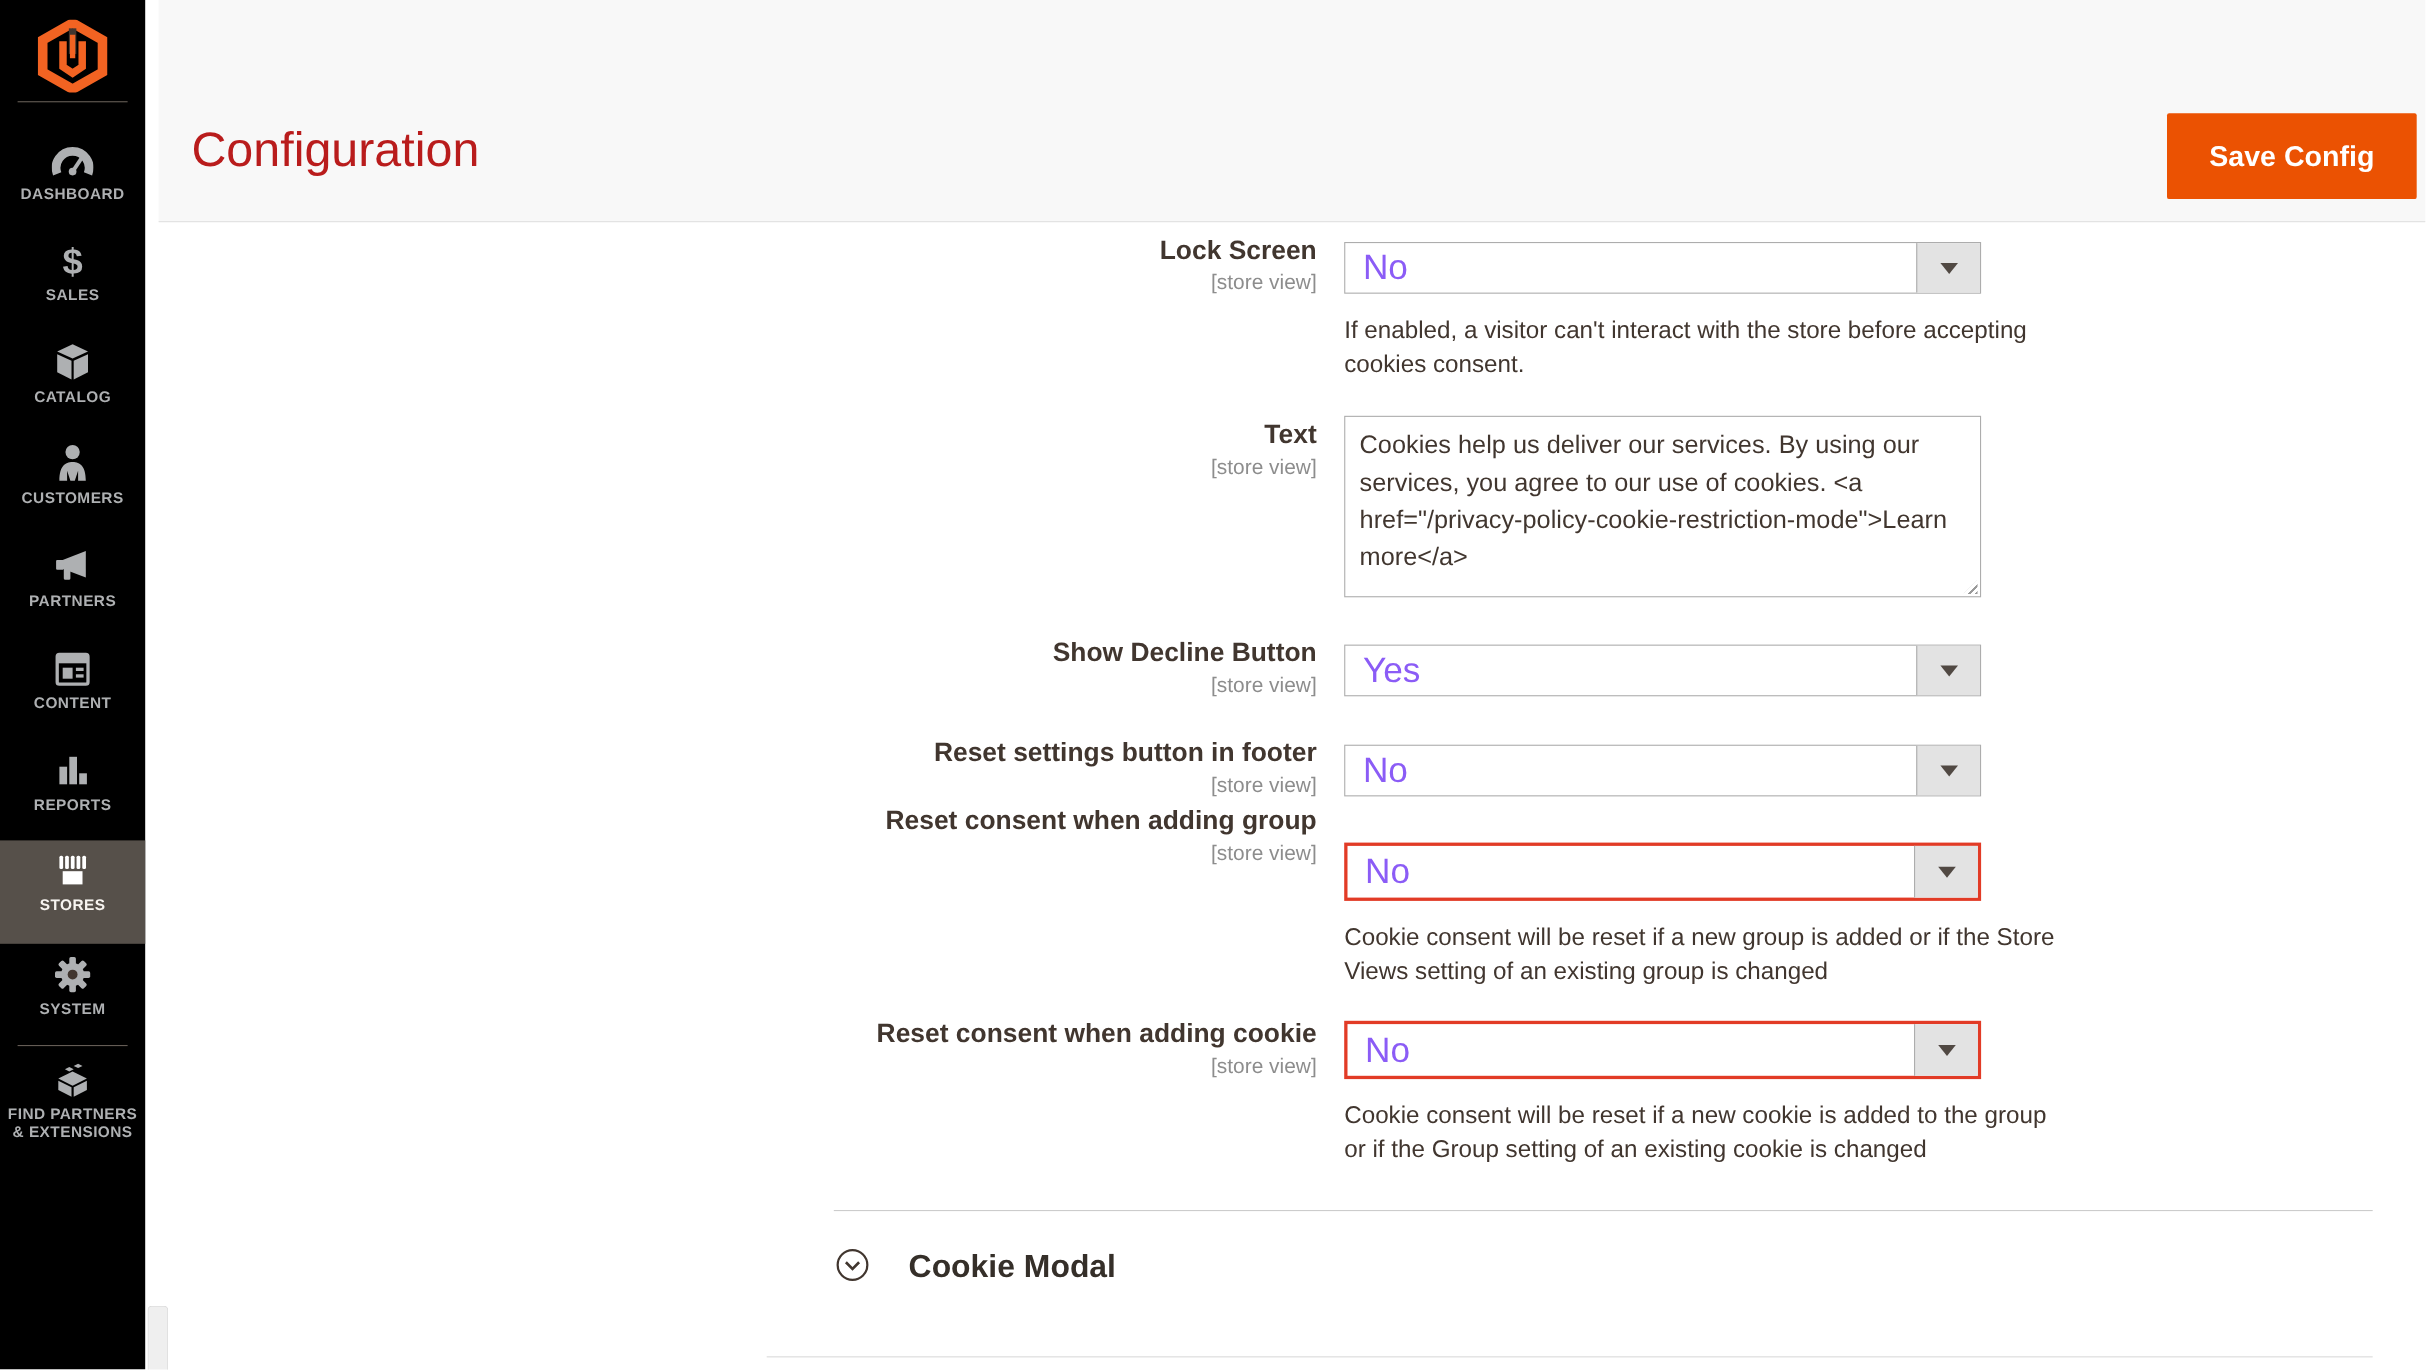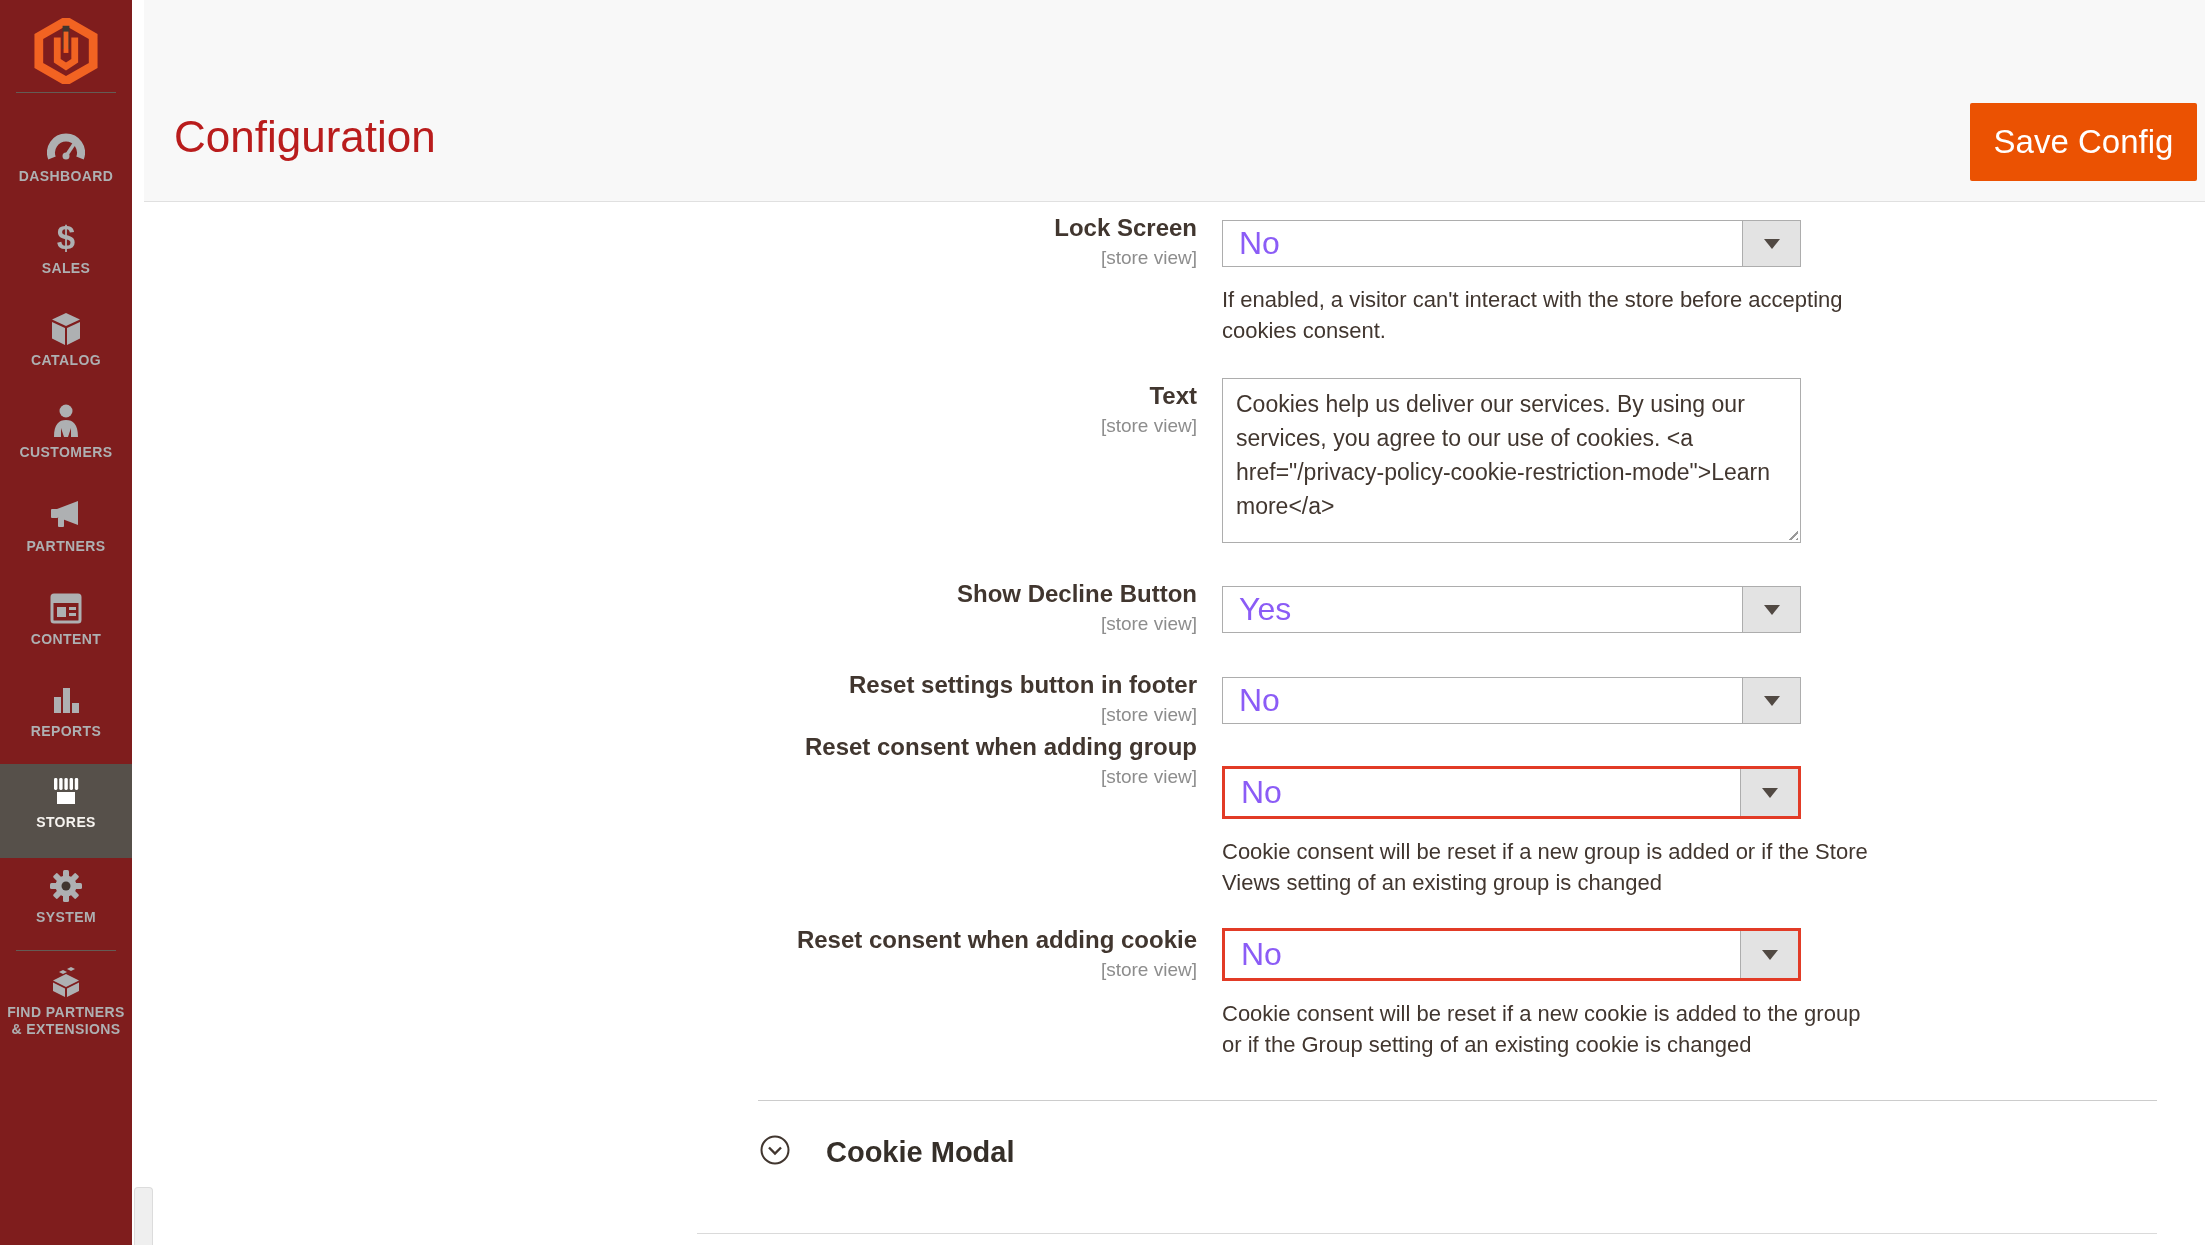--- a/index.html
+++ b/index.html
@@ -3,35 +3,35 @@
 <meta charset="utf-8">
 <style>
   html,body{margin:0;padding:0;}
   body{
     width:2205px;height:1245px;position:relative;overflow:hidden;
     background:#ffffff;
     font-family:"Liberation Sans","DejaVu Sans",sans-serif;
     -webkit-font-smoothing:antialiased;
   }
   
-  .sidebar{position:absolute;left:0;top:0;width:132px;height:1245px;background:#7f1d1d;z-index:3;}
+  .sidebar{position:absolute;left:0;top:0;width:132px;height:1245px;background:#000000;z-index:3;}
   .logo{position:absolute;left:0;top:18px;width:132px;text-align:center;cursor:pointer;}
   .side-rule{position:absolute;left:16px;width:100px;height:1px;background:#645c55;}
   .mnav{position:absolute;left:0;width:132px;text-align:center;cursor:pointer;color:#aeb0b2;}
   .mnav .ic{height:38px;display:flex;align-items:center;justify-content:center;}
   .mnav .lbl{margin-top:4px;font-size:14px;line-height:17px;letter-spacing:.4px;font-weight:600;color:#aeb0b2;padding:0 4px;}
   .active-bg{position:absolute;left:0;top:764px;width:132px;height:94px;background:#56504a;}
   .mnav.active .lbl{color:#f7f4f0;}
   .dollar{font-size:33px;font-weight:bold;color:#aeb0b2;line-height:33px;}
   
   .gutter{position:absolute;left:132px;top:0;width:12px;height:1245px;background:#fff;z-index:2;}
   .header{position:absolute;left:144px;right:0;top:0;height:201px;background:#f8f8f8;border-bottom:1px solid #e0e0e0;z-index:1;}
   .page-title{position:absolute;left:30px;top:112px;font-size:44px;color:#b91c1c;font-weight:400;}
   .save-btn{position:absolute;right:8px;top:103px;width:227px;height:78px;background:#eb5202;border:none;border-radius:2px;
-    color:#fff;font-size:33px;font-weight:normal;font-family:inherit;display:flex;align-items:center;justify-content:center;cursor:pointer;}
+    color:#fff;font-size:26px;font-weight:bold;font-family:inherit;display:flex;align-items:center;justify-content:center;cursor:pointer;}
   
   .f-label{position:absolute;left:600px;width:597px;text-align:right;color:#41362f;}
   .f-label .main{font-size:24px;font-weight:bold;line-height:28px;}
   .f-label .scope{font-size:19px;line-height:22px;color:#8d8d8d;margin-top:5px;text-align:right;}
   .f-field{position:absolute;left:1222px;width:579px;}
   .msel{position:relative;height:47px;background:#fff;border:1px solid #adadad;box-sizing:border-box;cursor:pointer;}
   .msel.error{border:3px solid #e23b26;height:53px;}
   .msel-value{position:absolute;left:16px;top:0;bottom:0;display:flex;align-items:center;font-size:32px;color:#8b5cf6;}
   .msel-arrow{position:absolute;right:0;top:0;bottom:0;width:57px;background:#e3e3e3;border-left:1px solid #adadad;
     display:flex;align-items:center;justify-content:center;}

